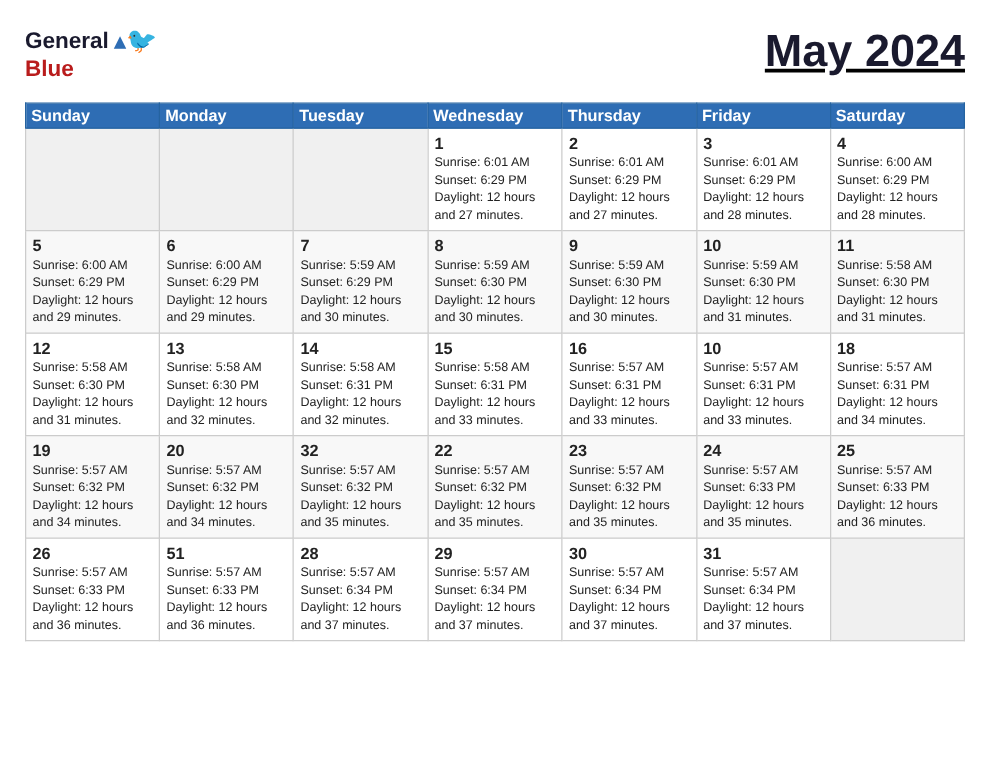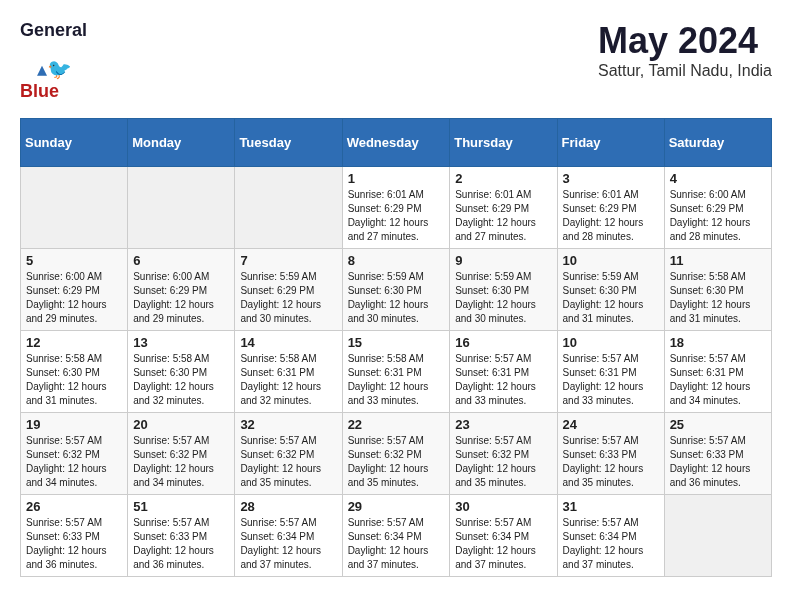--- a/index.html
+++ b/index.html
@@ -17,44 +17,44 @@
       margin-bottom: 16px;
     }
     .logo {
       display: flex;
       flex-direction: column;
       align-items: flex-start;
     }
     .logo-line {
       display: flex;
       align-items: center;
-      gap: 16px;
-      flex-direction: column;
+      gap: 2px;
     }
     .title-block {
-      text-align: left;
+      text-align: right;
+      text-decoration: underline;
     }
     .month-title {
       font-size: 36px;
       font-weight: bold;
       color: #1a1a2e;
     }
     .location-title {
       font-size: 16px;
       color: #333;
     }
     .calendar {
       width: 100%;
       border-collapse: collapse;
       border: 1px solid #ccc;
     }
     .calendar th {
       background-color: #2e6db4;
       color: #fff;
-      padding: 16px 4px;
+      padding: 2px 4px;
       font-size: 13px;
       text-align: left;
       border: 1px solid #2563a0;
     }
     .calendar td {
       vertical-align: top;
       padding: 4px 5px;
       border: 1px solid #ccc;
       width: 108px;
       min-height: 80px;
@@ -87,21 +87,20 @@
     <div class="logo-line">
       <span style="font-size:18px;font-weight:bold;color:#1a1a2e;">General</span>
       <span style="color:#2e6db4;font-size:20px;margin-left:2px;">▴🐦</span>
     </div>
     <div>
       <span style="font-size:18px;font-weight:bold;color:#b91c1c;">Blue</span>
     </div>
   </div>
   <div class="title-block">
     <div class="month-title">May 2024</div>
-    <div class="location-title">Sattur, Tamil Nadu, India</div>
   </div>
 </div>
 
 <table class="calendar">
   <thead>
     <tr>
       <th>Sunday</th>
       <th>Monday</th>
       <th>Tuesday</th>
       <th>Wednesday</th>

